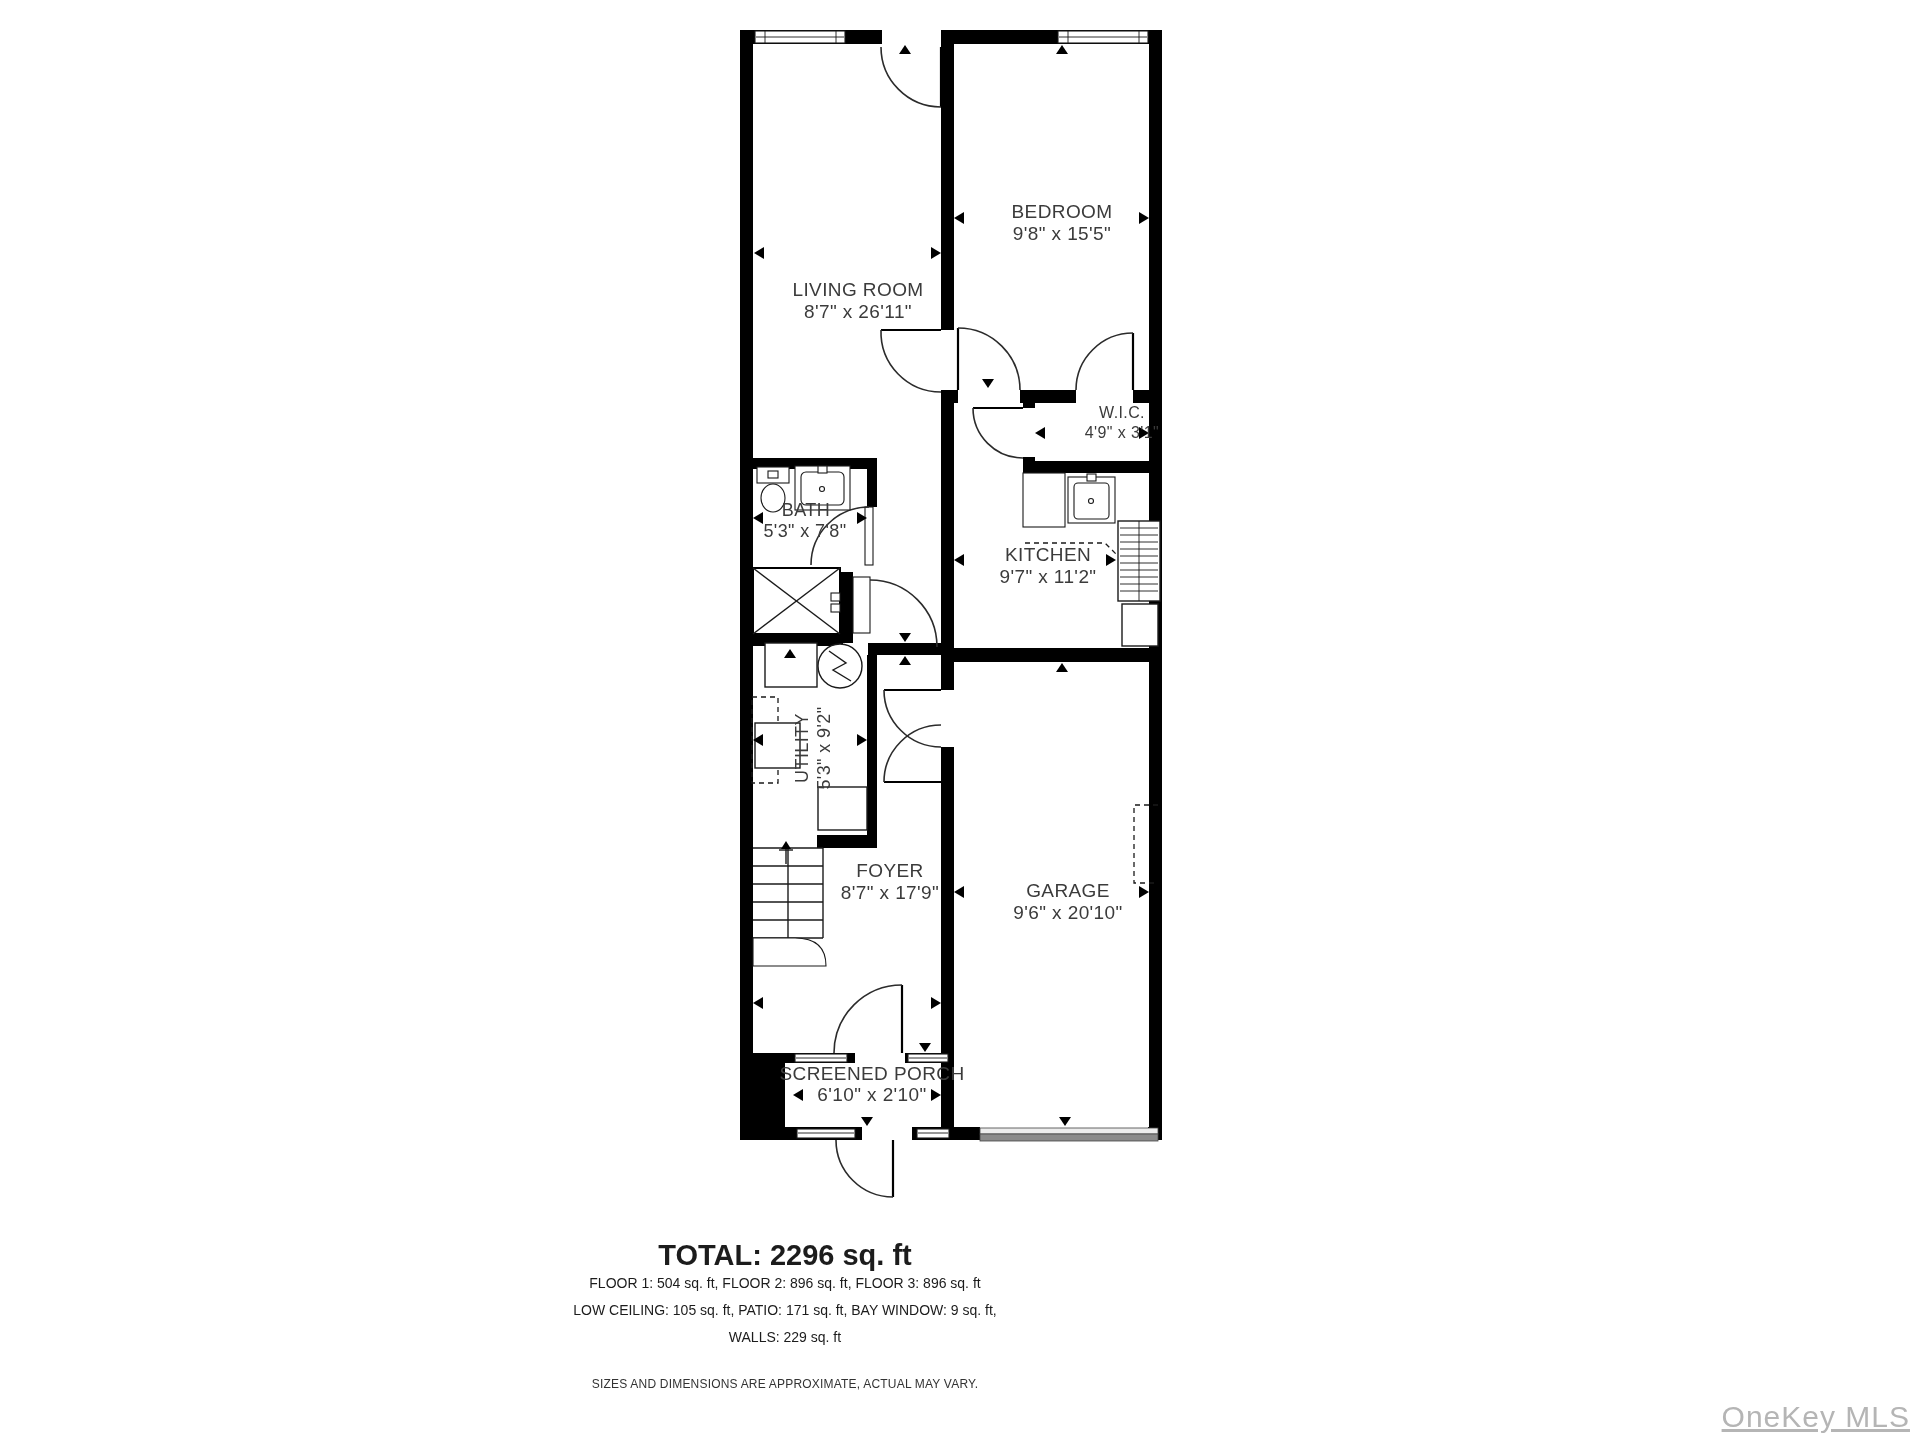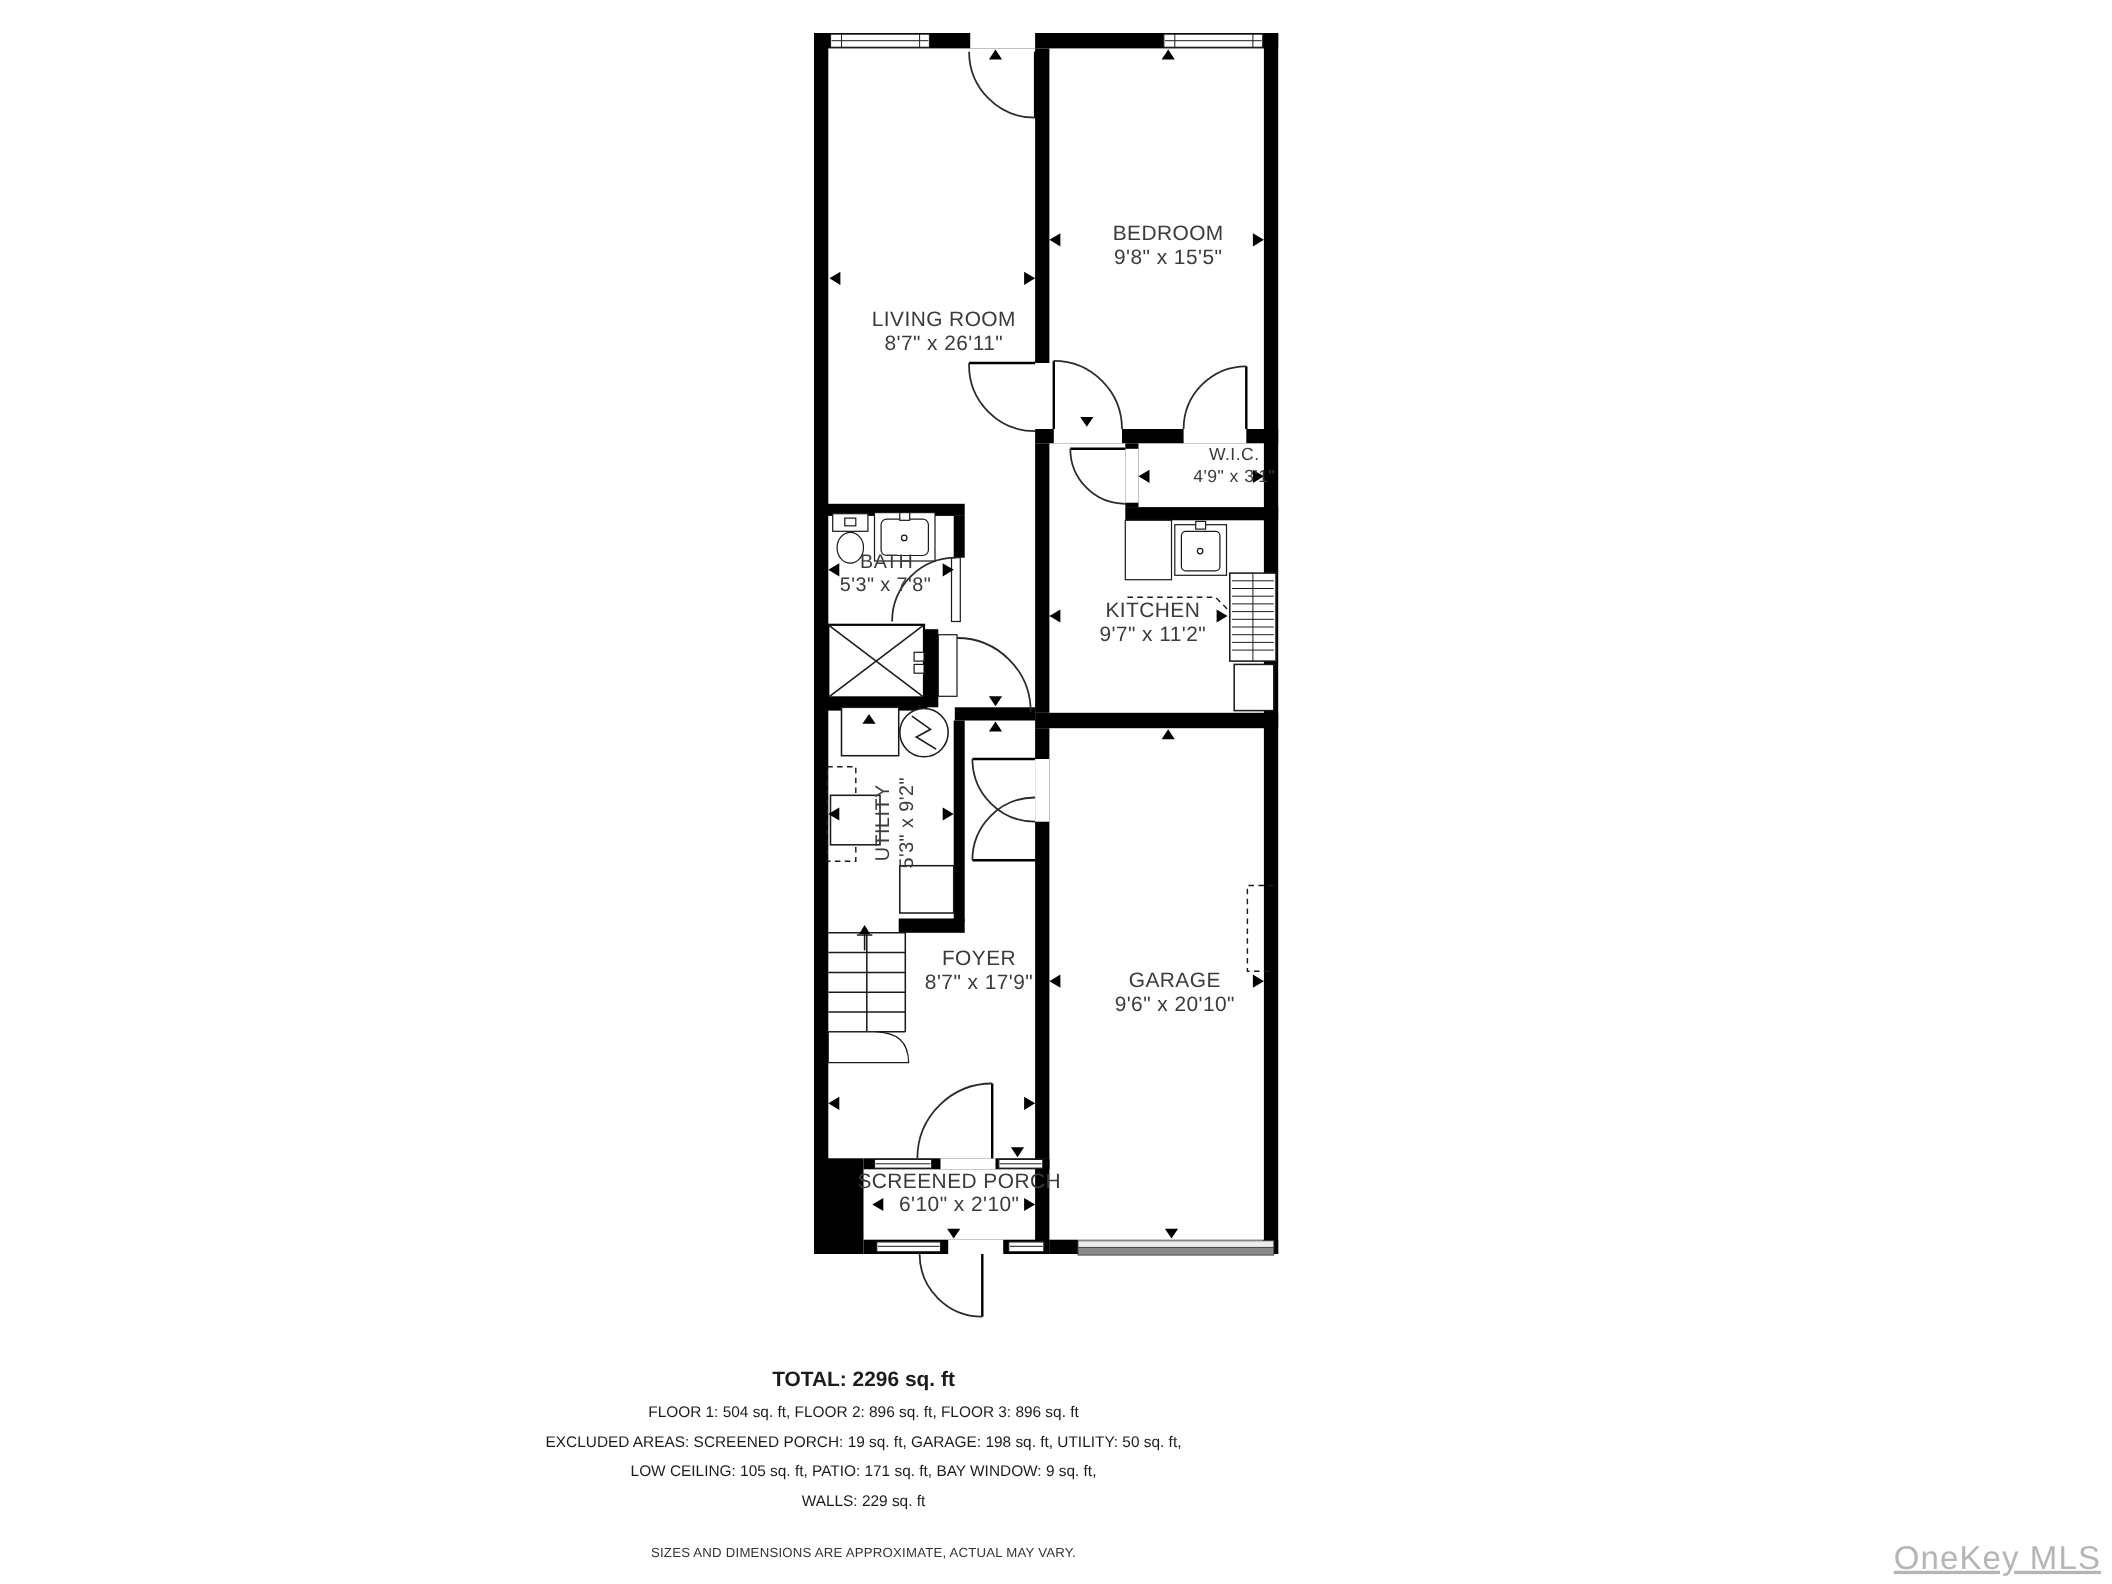--- a/index.html
+++ b/index.html
@@ -15,21 +15,21 @@
   .leaf{stroke:#000;stroke-width:2.2;fill:none;}
   .fx{fill:#fff;stroke:#1a1a1a;stroke-width:1.4;}
   .fxt{fill:#fff;stroke:#1a1a1a;stroke-width:1.1;}
   .dash{stroke:#1a1a1a;stroke-width:1.3;fill:none;stroke-dasharray:5 4;}
   .mk{fill:#000;}
   .rt{fill:#3b3b3b;font-family:"Liberation Sans",sans-serif;font-size:19px;letter-spacing:.4px;text-anchor:middle;}
   .t18{font-size:18px;}
   .t16{font-size:16px;}
   
   .summary{position:absolute;left:235px;top:1240px;width:1100px;text-align:center;color:#1c1c1c;}
-  .summary .total{font-size:19px;font-weight:bold;line-height:30px;text-align:center;}
+  .summary .total{font-size:29px;font-weight:bold;line-height:30px;text-align:center;}
   .summary .sline{font-size:14px;line-height:27px;}
   .summary .disclaimer{font-size:12px;color:#333;margin-top:26px;letter-spacing:.2px;}
   .watermark{position:absolute;right:10px;top:1400px;font-size:30px;color:#b5b5b5;letter-spacing:1px;text-decoration:underline;}
 </style>
 </head>
 <body>
 
 <div class="canvas">
 
 <svg width="1920" height="1440" viewBox="0 0 1920 1440">
@@ -282,20 +282,19 @@
   <text class="rt" x="1068" y="897">GARAGE</text>
   <text class="rt" x="1068" y="919">9'6" x 20'10"</text>
 
   <text class="rt" x="872" y="1080">SCREENED PORCH</text>
   <text class="rt" x="872" y="1101">6'10" x 2'10"</text>
 </svg>
 
   <div class="summary">
     <div class="total">TOTAL: 2296 sq. ft</div>
     <div class="sline">FLOOR 1: 504 sq. ft, FLOOR 2: 896 sq. ft, FLOOR 3: 896 sq. ft</div>
-    <div class="sline">EXCLUDED AREAS: SCREENED PORCH: 19 sq. ft, GARAGE: 198 sq. ft, UTILITY: 50 sq. ft,</div>
     <div class="sline">LOW CEILING: 105 sq. ft, PATIO: 171 sq. ft, BAY WINDOW: 9 sq. ft,</div>
     <div class="sline">WALLS: 229 sq. ft</div>
     <div class="disclaimer">SIZES AND DIMENSIONS ARE APPROXIMATE, ACTUAL MAY VARY.</div>
   </div>
 
   <div class="watermark">OneKey MLS</div>
 </div>
 
 </body></html>

